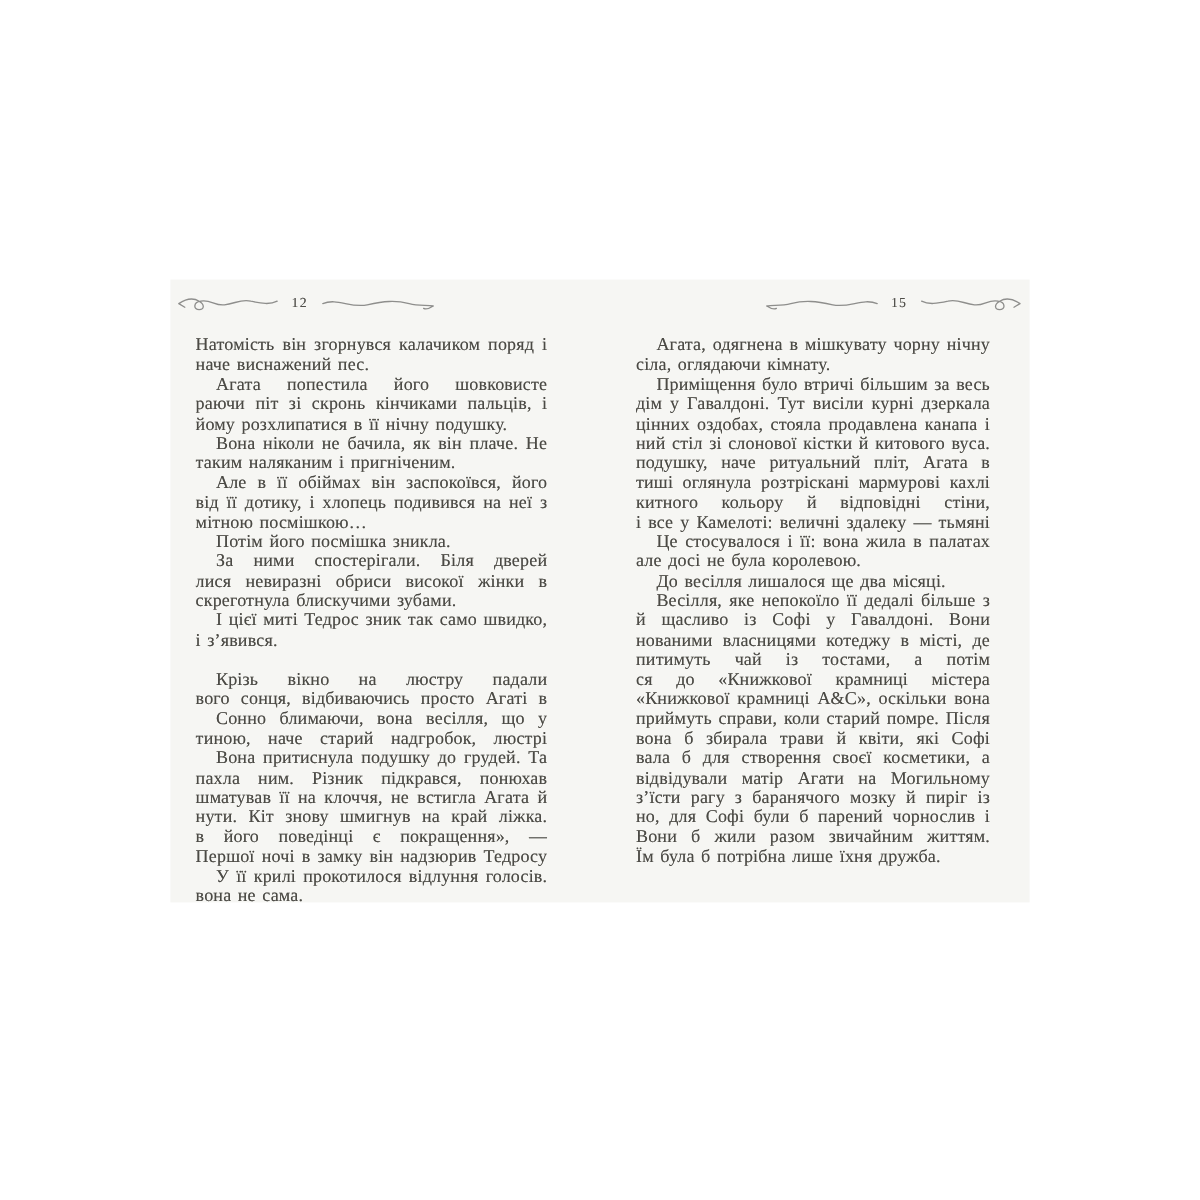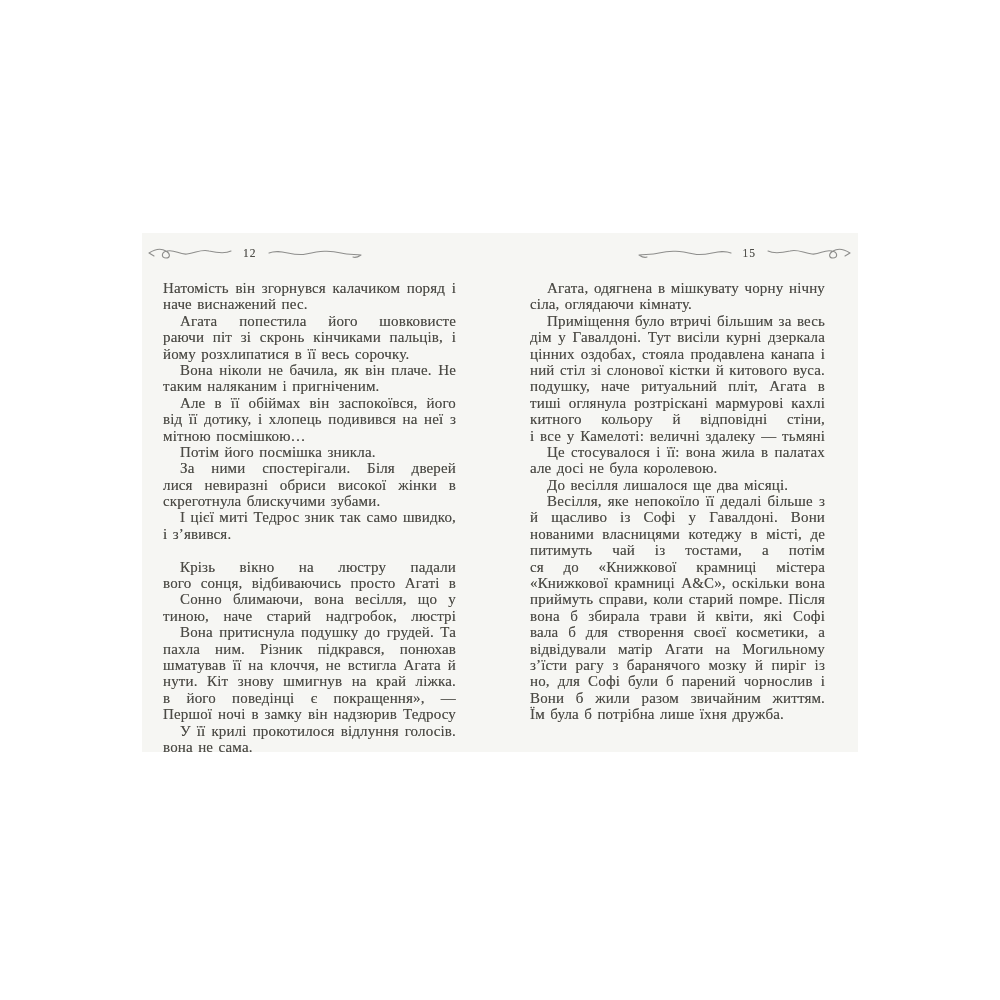--- a/index.html
+++ b/index.html
@@ -47,21 +47,21 @@
       <span class="pagenum">12</span>
       <svg class="flourish" width="96" height="16" viewBox="0 0 96 16">
         <path d="M2 8 C14 3 25 12 39 9 C53 6 62 5 74 8 C82 10 89 9 94 10 M94 10 C91 12 88 13 86 12" fill="none" stroke="#8e8e8c" stroke-width="1.1" stroke-linecap="round"></path>
       </svg>
     </div>
     <div class="text-block">
         <div class="line">Натомість він згорнувся калачиком поряд і заскімлив,</div>
         <div class="line end">наче виснажений пес.</div>
         <div class="line indent">Агата попестила його шовковисте волосся, вити-</div>
         <div class="line">раючи піт зі скронь кінчиками пальців, і дозволила</div>
-        <div class="line end">йому розхлипатися в її весь сорочку.</div>
+        <div class="line end">йому розхлипатися в її нічну подушку.</div>
         <div class="line indent">Вона ніколи не бачила, як він плаче. Не бачила</div>
         <div class="line end">таким наляканим і пригніченим.</div>
         <div class="line indent">Але в її обіймах він заспокоївся, його тіло обм’якло</div>
         <div class="line">від її дотику, і хлопець подивився на неї з ледь по-</div>
         <div class="line end">мітною посмішкою…</div>
         <div class="line indent end">Потім його посмішка зникла.</div>
         <div class="line indent">За ними спостерігали. Біля дверей вимальовува-</div>
         <div class="line">лися невиразні обриси високої жінки в тюрбані, яка</div>
         <div class="line end">скреготнула блискучими зубами.</div>
         <div class="line indent">І цієї миті Тедрос зник так само швидко, як</div>

